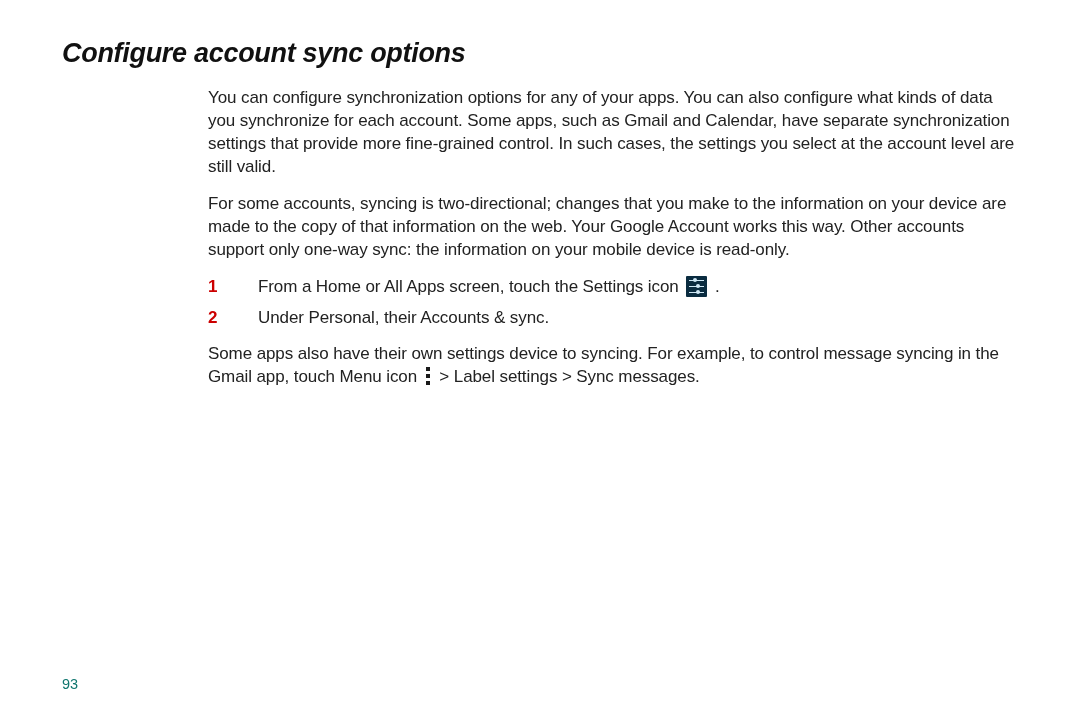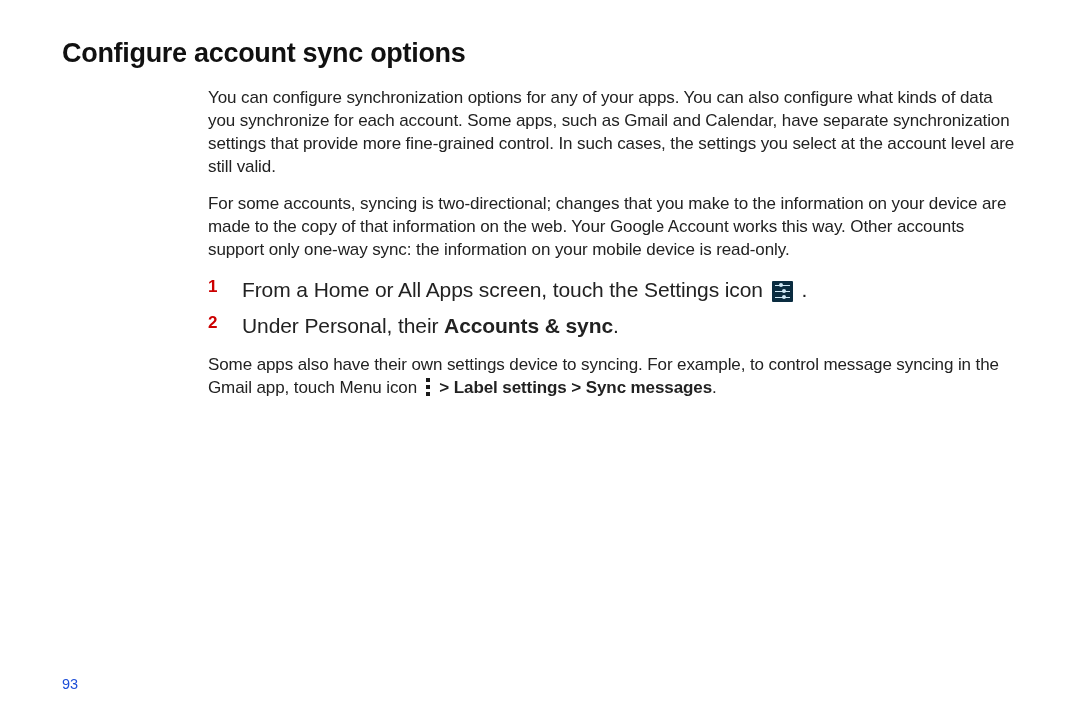--- a/index.html
+++ b/index.html
@@ -15,20 +15,21 @@
     }
     .page {
       padding: 38px 62px 0 62px;
     }
     h1.title {
       font-size: 27px;
       font-weight: 700;
       letter-spacing: -0.3px;
       margin: 0 0 18px 0;
       color: #111;
+      font-style: italic;
     }
     .body {
       margin-left: 146px;
       font-size: 17px;
       line-height: 1.35;
       letter-spacing: -0.1px;
       color: #222;
     }
     .body p {
       margin: 0 0 14px 0;
@@ -43,24 +44,25 @@
     }
     .step-num {
       color: #cc0000;
       font-weight: 700;
       width: 34px;
       flex: 0 0 34px;
       font-size: 17px;
     }
     .step-text {
       flex: 1;
-      font-size: 21px;
+      font-size: 17px;
       line-height: 1.35;
+      margin-left: 16px;
     }
-    .bold { font-weight: 700; }
+    .bold { font-weight: 400; }
     .settings-icon {
       display: inline-block;
       width: 21px;
       height: 21px;
       background: #0a2c40;
       vertical-align: -5px;
       margin: 0 3px 0 3px;
       position: relative;
       border-radius: 1px;
     }
@@ -99,21 +101,21 @@
       left: 1.5px;
     }
     .menu-icon .d1 { top: 0; }
     .menu-icon .d2 { top: 7px; }
     .menu-icon .d3 { top: 14px; }
     .page-number {
       position: absolute;
       left: 62px;
       bottom: 28px;
       font-size: 14.5px;
-      color: #1d4ed8;
+      color: #0f766e;
     }
   </style>
 </head>
 <body>
 
 <div class="page">
   <h1 class="title">Configure account sync options</h1>
 
   <div class="body">
     <p>You can configure synchronization options for any of your apps. You can also configure what kinds of data you synchronize for each account. Some apps, such as Gmail and Calendar, have separate synchronization settings that provide more fine-grained control. In such cases, the settings you select at the account level are still valid.</p>

